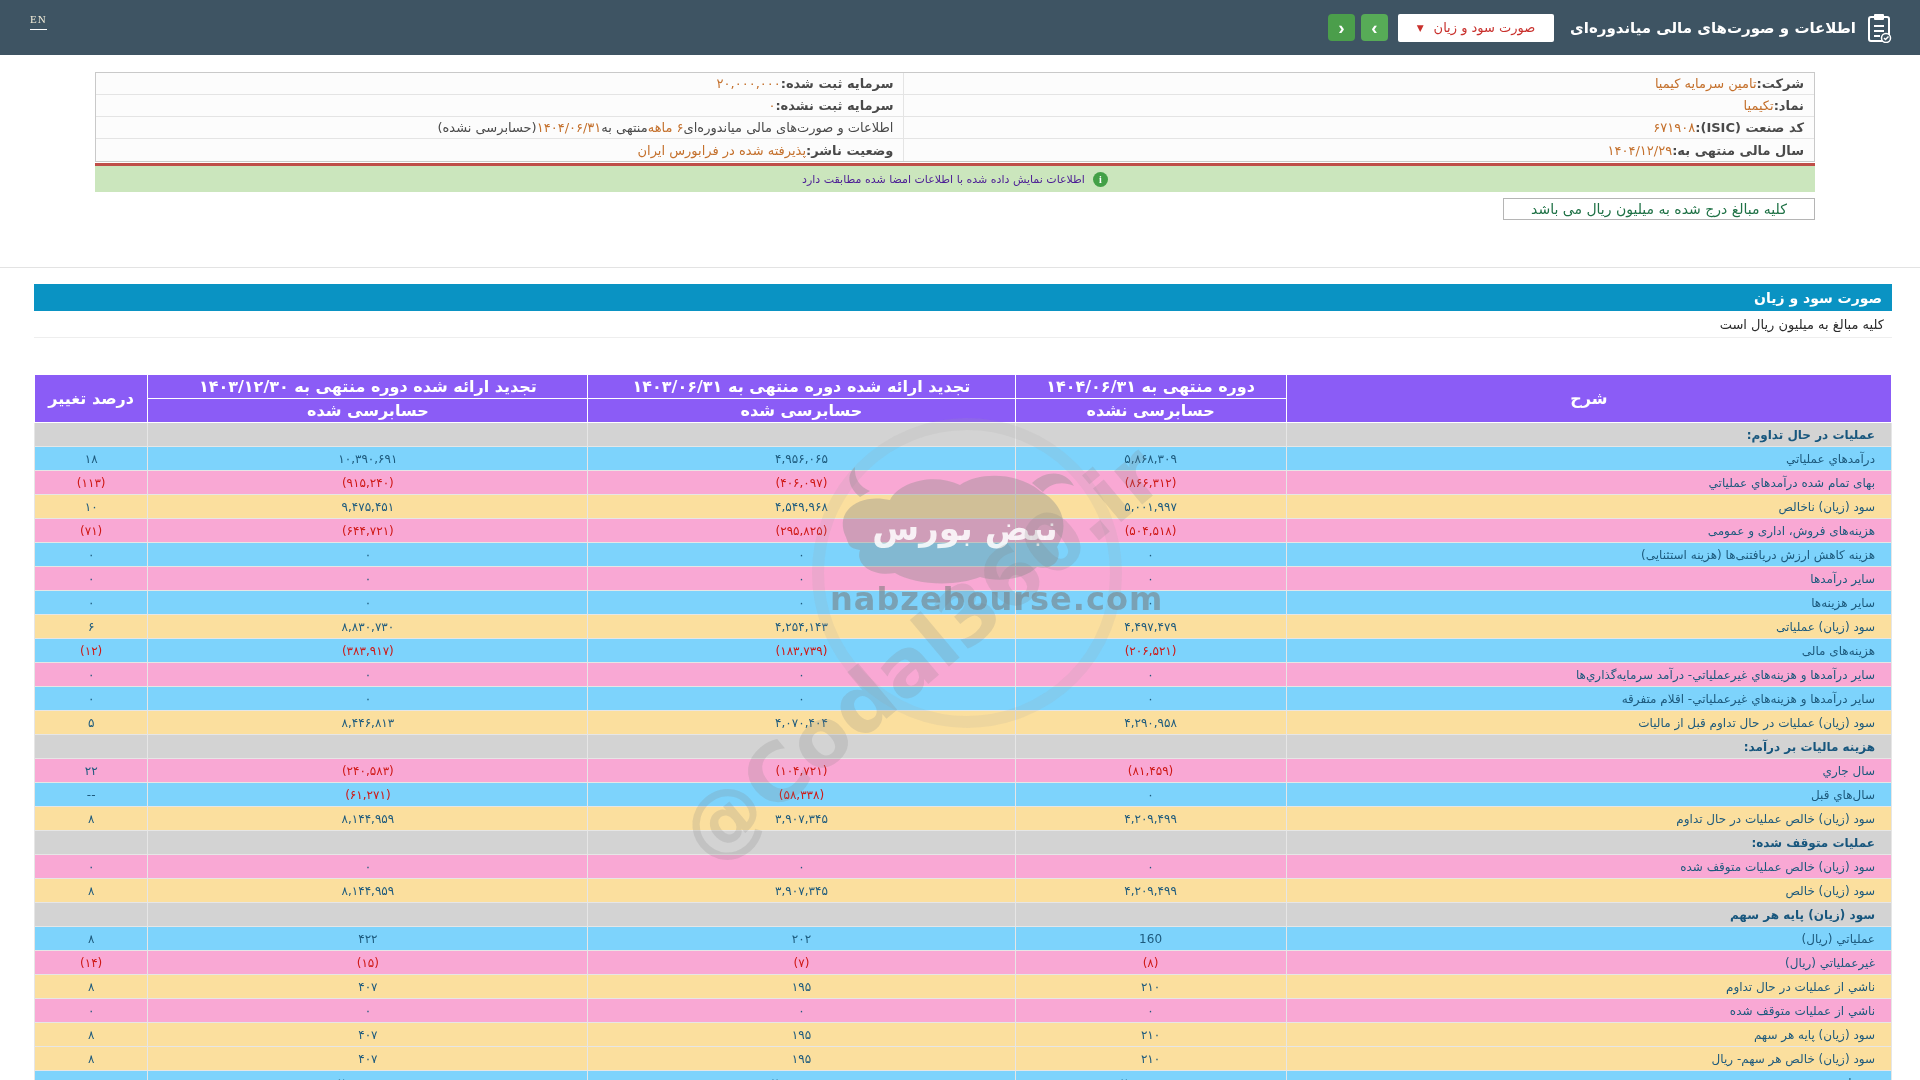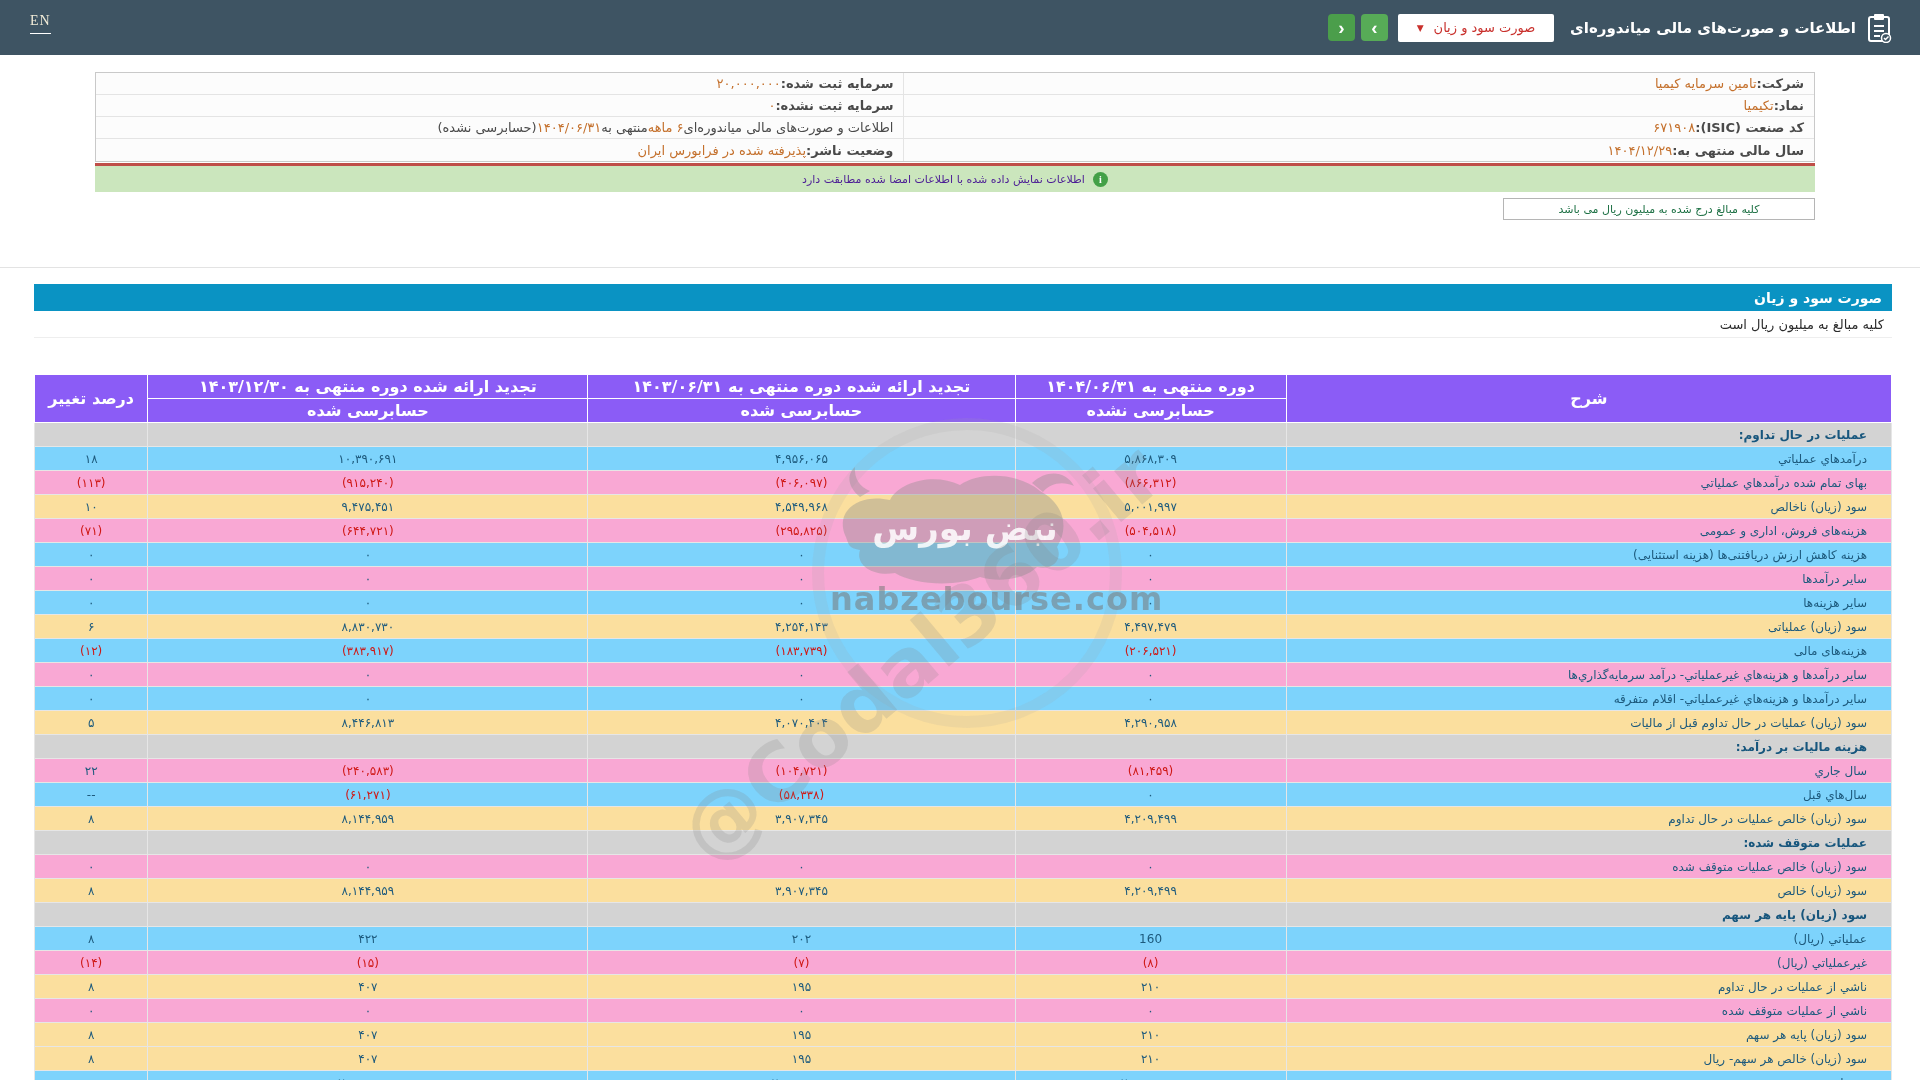--- a/index.html
+++ b/index.html
@@ -10,52 +10,52 @@
   
   .topbar { position:absolute; top:0; left:0; width:1920px; height:55px; background:#3e5463; }
   .topbar-inner { position:absolute; top:0; right:0; height:55px; display:flex; align-items:center; padding-right:28px; }
   .clip-icon { display:flex; align-items:center; margin-left:10px; }
   .page-title { color:#fff; font-size:15px; font-weight:bold; margin-left:16px; white-space:nowrap; }
   .dropdown { width:156px; height:28px; background:#fff; border-radius:2px; display:flex; align-items:center; justify-content:center; gap:10px; margin-left:10px; cursor:pointer; }
   .dropdown .dd-value { color:#c9302c; font-size:13px; white-space:nowrap; }
   .dropdown .chev { color:#c9302c; font-size:9px; }
   .navbtn { width:27px; height:27px; border:none; border-radius:4px; background:#57ab57; color:#fff; font-size:19px; font-weight:bold; line-height:25px; text-align:center; cursor:pointer; margin-left:6px; }
   .navbtn.darker { background:#4b9e4b; }
-  .lang { position:absolute; top:13px; left:30px; color:#f2ecd8; font-family:"Liberation Serif", serif; font-size:14px; letter-spacing:1px; border-bottom:1px solid #fff; padding-bottom:4px; cursor:pointer; text-decoration:none; }
+  .lang { position:absolute; top:13px; left:30px; color:#f2ecd8; font-family:"Liberation Serif", serif; font-size:11px; letter-spacing:1px; border-bottom:1px solid #fff; padding-bottom:4px; cursor:pointer; text-decoration:none; }
 
   
   .company-box { position:absolute; top:72px; right:105px; width:1720px; border:1px solid #c9c9c9; background:#fcfcfc; }
   .company-row { display:flex; height:22px; border-bottom:1px solid #e4e4e4; font-size:13px; align-items:center; }
   .company-row:last-child { border-bottom:none; }
   .company-cell { height:22px; display:flex; align-items:center; padding:0 10px; overflow:hidden; white-space:nowrap; }
   .company-cell.c-right { width:53%; border-left:1px solid #e4e4e4; }
   .company-cell.c-left { width:47%; }
   .seg-l { font-weight:bold; color:#4a4a4a; }
   .seg-p { color:#4a4a4a; }
   .seg-v { color:#c4702c; }
   .red-line { position:absolute; top:163px; right:105px; width:1720px; height:3px; background:#bf4e48; }
 
   
   .green-bar { position:absolute; top:166px; right:105px; width:1720px; height:26px; background:#cbe6bd; display:flex; align-items:center; justify-content:center; gap:8px; }
   .green-bar .msg { font-size:11px; color:#4c1d95; }
   .info-icon { width:15px; height:15px; border-radius:50%; background:#43a047; color:#fff; font-size:10px; font-weight:bold; font-family:"Liberation Serif", serif; display:flex; align-items:center; justify-content:center; }
 
   
-  .unit-tab { position:absolute; top:198px; right:105px; width:312px; height:22px; background:#fff; border:1px solid #b5b5b5; display:flex; align-items:center; justify-content:center; font-size:11px; color:#1e7145; }
+  .unit-tab { position:absolute; top:198px; right:105px; width:312px; height:22px; background:#fff; border:1px solid #b5b5b5; display:flex; align-items:center; justify-content:center; font-size:14px; color:#1e7145; }
 
   .divider { position:absolute; top:267px; left:0; width:1920px; border-top:1px solid #e3e3e3; }
 
   
   .statement { position:absolute; top:284px; right:28px; width:1858px; }
   .stmt-bar { height:27px; background:#0a93c3; color:#fff; font-size:14px; font-weight:bold; display:flex; align-items:center; padding-right:10px; }
   .stmt-unit { height:27px; background:#fff; color:#2b2b2b; font-size:13px; font-weight:normal; display:flex; align-items:center; padding-right:8px; border-bottom:1px solid #eee; }
   .stmt-table { width:100%; border-collapse:collapse; table-layout:fixed; margin-top:36px; direction:rtl; }
   .stmt-table th { background:#8b5cf6; color:#fff; font-size:16px; font-weight:bold; height:24px; border:1px solid #fff; padding:0 4px; }
   .stmt-table td { height:24px; font-size:12px; border:1px solid #e6e6e6; color:#1d5a7d; padding:0 4px; }
-  td.lbl { text-align:right; padding-right:24px;margin-top:14px; }
+  td.lbl { text-align:right; padding-right:16px;margin-top:14px; }
   td.val { text-align:center; }
   td.neg { color:#cf1815; }
   tr.r-blue td { background:#7dd3fc; }
   tr.r-white td { background:#f9a8d4; }
   tr.r-yellow td { background:#fbdf9e; }
   tr.r-section td { background:#d3d3d3; font-weight:bold; color:#17567d; }
 
   
   .wm-layer { position:absolute; inset:0; pointer-events:none; z-index:6; }
   .wm-ring { position:absolute; left:812px; top:418px; width:310px; height:310px; border:12px solid rgba(160,160,160,0.14); border-radius:50%; }

